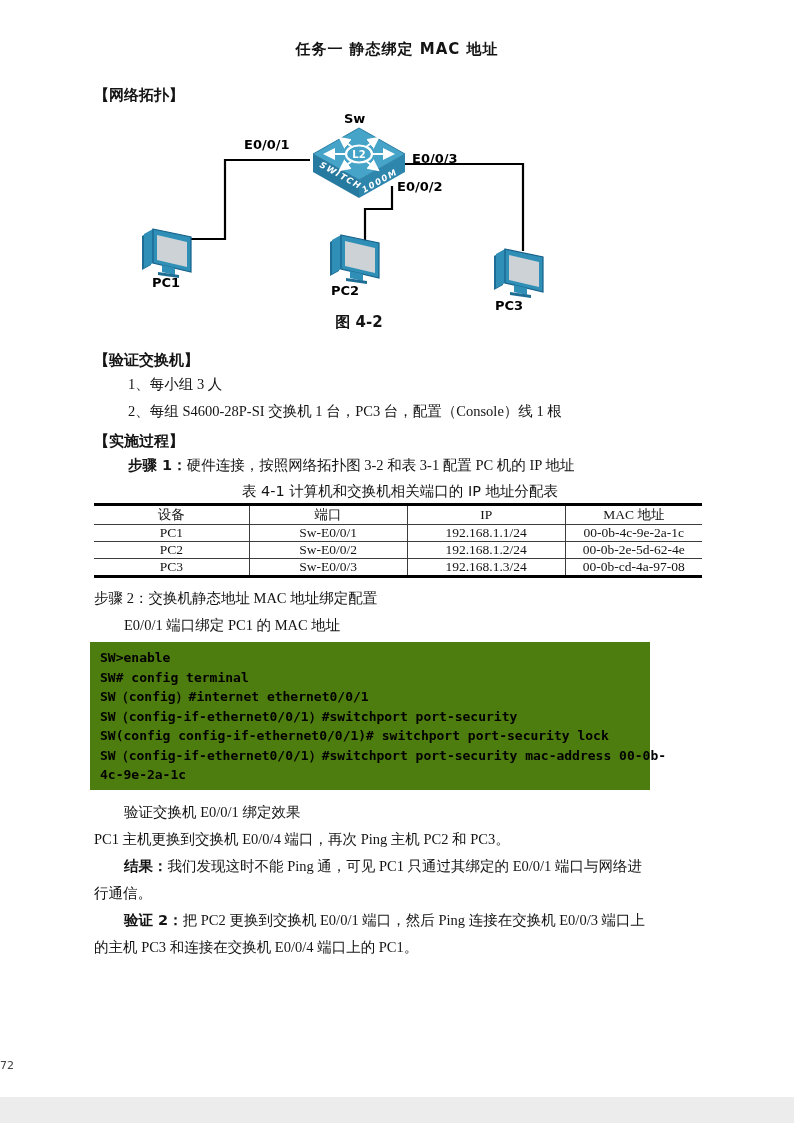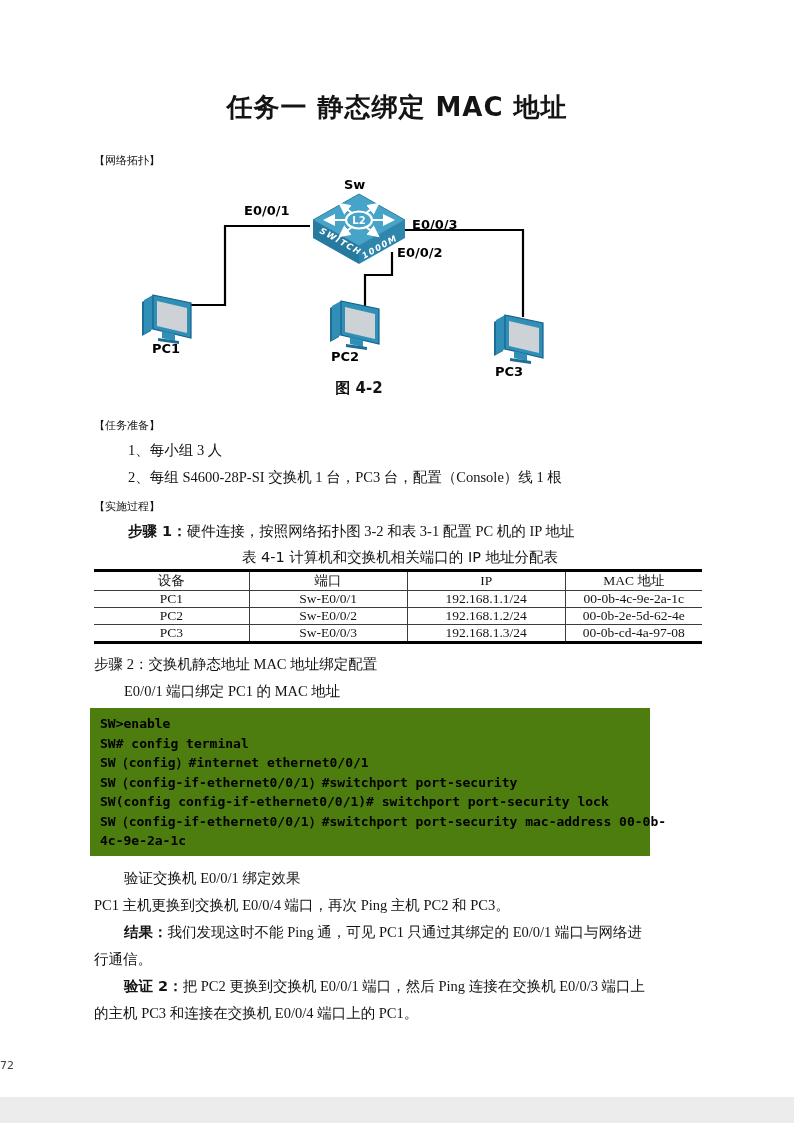--- a/index.html
+++ b/index.html
@@ -6,28 +6,28 @@
   html,body { background:#fff; }
   body {
     width:794px; height:1123px; margin:0 auto; position:relative;
     font-family:"Liberation Serif","DejaVu Serif",serif;
     color:#141414; overflow:hidden;
   }
   .page { position:relative; width:794px; height:1123px; background:#fff; }
   .content { margin-left:94px; width:612px; }
 
   .doc-title {
-    padding-top:90px; text-align:center;
-    font-family:"DejaVu Sans","Liberation Sans",sans-serif;
-    font-weight:bold; font-size:26px; letter-spacing:1px;
+    padding-top:40px; text-align:center;
+    font-family:"DejaVu Sans","Liberation Sans",sans-serif;
+    font-weight:bold; font-size:15px; letter-spacing:1px;
   }
   .bracket-heading {
     margin-top:25px;
     font-family:"DejaVu Sans","Liberation Sans",sans-serif;
-    font-weight:normal; font-size:11px; line-height:22px;
+    font-weight:bold; font-size:15px; line-height:22px;
   }
   .bracket-heading.tight { margin-top:5px; }
 
   
   .figure { position:relative; margin-top:6px; height:232px; width:612px; }
   .figure svg.wires { position:absolute; left:0; top:0; }
   .node-label {
     position:absolute;
     font-family:"DejaVu Sans","Liberation Sans",sans-serif;
     font-weight:bold; font-size:13px; line-height:14px; color:#000;
@@ -160,21 +160,21 @@
         <polygon points="20,47 41,50 41,53 20,50" fill="#1d6d95"></polygon>
       </svg>
 
       <div class="node-label" style="left:58px; top:164px;">PC1</div>
       <div class="node-label" style="left:237px; top:172px;">PC2</div>
       <div class="node-label" style="left:401px; top:187px;">PC3</div>
 
       <div class="fig-caption">图 4-2</div>
     </div>
 
-    <div class="bracket-heading tight">【任务准备】</div>
+    <div class="bracket-heading tight">【验证交换机】</div>
     <div class="body-line indent-1">1、每小组 3 人</div>
     <div class="body-line indent-1">2、每组 S4600-28P-SI 交换机 1 台，PC3 台，配置（Console）线 1 根</div>
 
     <div class="bracket-heading tight">【实施过程】</div>
     <div class="body-line indent-1"><span class="lead-bold">步骤 1：</span><span>硬件连接，按照网络拓扑图 3-2 和表 3-1 配置 PC 机的 IP 地址</span></div>
 
     <div class="tbl-caption">表 4-1 计算机和交换机相关端口的 IP 地址分配表</div>
     <table class="ip-table">
       <colgroup>
           <col class="c1">

